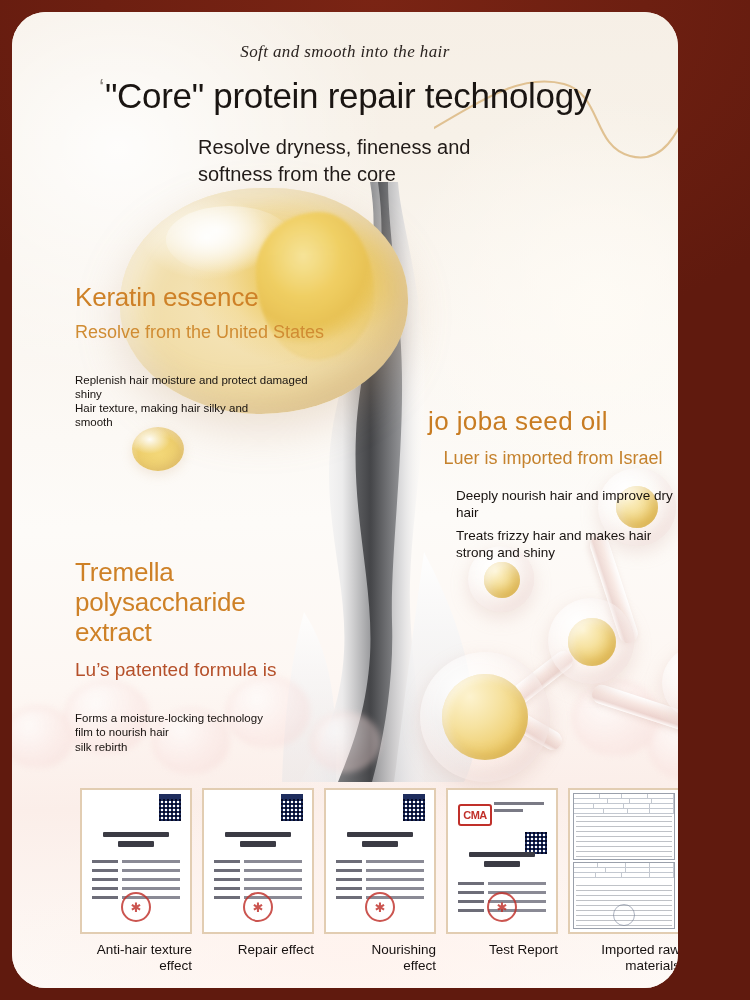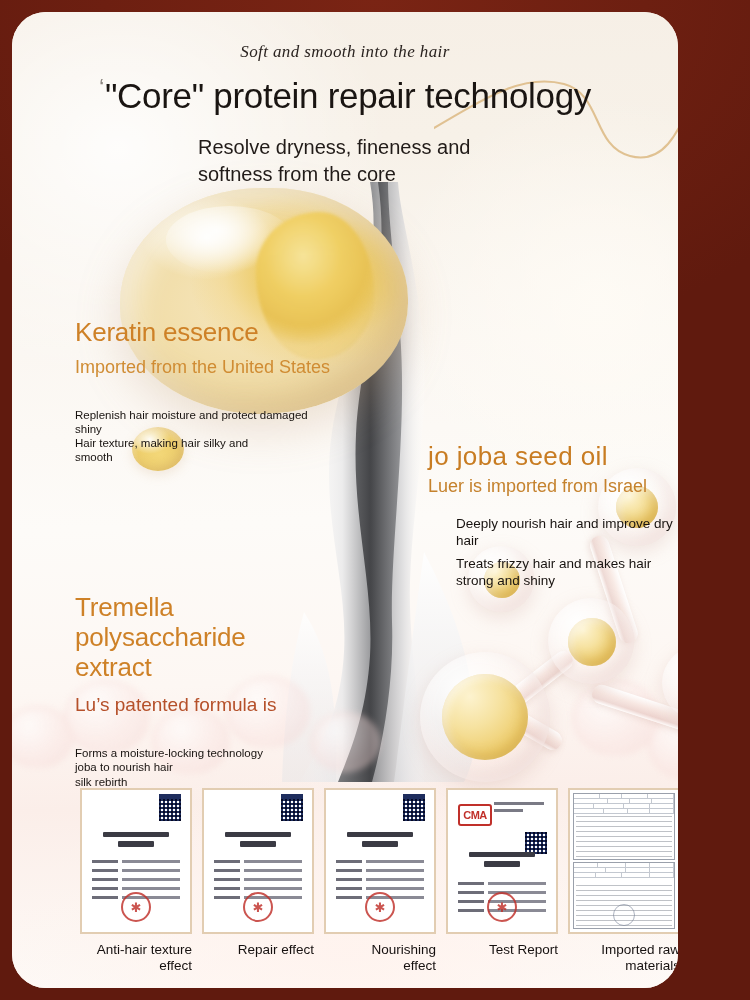--- a/index.html
+++ b/index.html
@@ -155,37 +155,37 @@
   }
 
   .subtitle {
     position: absolute; left: 186px; top: 122px;
     font-size: 20px; line-height: 1.35; color: #211b18;
   }
 
   
   .block { position: absolute; }
   .block .h1 {
-    font-size: 26px; line-height: 1.16; letter-spacing: -.2px; margin-top: 35px;
+    font-size: 26px; line-height: 1.16; letter-spacing: -.2px;
   }
   .block .h2 {
     font-size: 18px; line-height: 1.25; margin-top: 9px;
   }
   .block .body {
     font-size: 11.5px; line-height: 1.24; color: #181310; margin-top: 29px;
   }
   .block .body.big { font-size: 13.5px; line-height: 1.3; }
 
   #block-keratin  { left: 63px;  top: 270px; }
   #block-keratin .h1 { color: #ce8127; }
   #block-keratin .h2 { color: #d08c33; }
 
   #block-jojoba { left: 416px; top: 394px; }
   #block-jojoba .h1 { color: #c87c22; letter-spacing: .4px; }
-  #block-jojoba .h2 { color: #c5822d; margin-top: 4px; }
+  #block-jojoba .h2 { color: #c5822d; margin-top: 11px; text-align: center; }
   #block-jojoba .body { margin-top: 17px; margin-left: 28px; }
 
   #block-tremella { left: 63px; top: 545px; width: 270px; }
   #block-tremella .h1 { color: #ce8127; }
   #block-tremella .h2 { color: #b5502a; font-size: 19px; margin-top: 11px; }
 
   
   #cert-row {
     position: absolute; left: 68px; top: 776px;
     width: 600px; height: 205px;
@@ -348,21 +348,21 @@
       <span class="openq">‘</span><span>"Core" protein repair technology</span>
     </div>
 
     <div class="subtitle">
       <div>Resolve dryness, fineness and</div>
       <div>softness from the core</div>
     </div>
 
     <div class="block" id="block-keratin">
       <div class="h1">Keratin essence</div>
-      <div class="h2">Imported from the United States</div>
+      <div class="h2">Resolve from the United States</div>
       <div class="body">
         <div>Replenish hair moisture and protect damaged</div>
         <div>shiny</div>
         <div>Hair texture, making hair silky and</div>
         <div>smooth</div>
       </div>
     </div>
 
     <div class="block" id="block-jojoba">
       <div class="h1">jo joba seed oil</div>
@@ -375,21 +375,21 @@
     </div>
 
     <div class="block" id="block-tremella">
       <div class="h1">
         <div>Tremella polysaccharide</div>
         <div>extract</div>
       </div>
       <div class="h2">Lu’s patented formula is</div>
       <div class="body">
         <div>Forms a moisture-locking technology</div>
-        <div>joba to nourish hair</div>
+        <div>film to nourish hair</div>
         <div>silk rebirth</div>
       </div>
     </div>
 
     <div id="cert-row">
 
       <div class="cert">
         <div class="cert-img">
           <div class="cc-qrtop"></div>
           <div class="cc-qr"></div>

